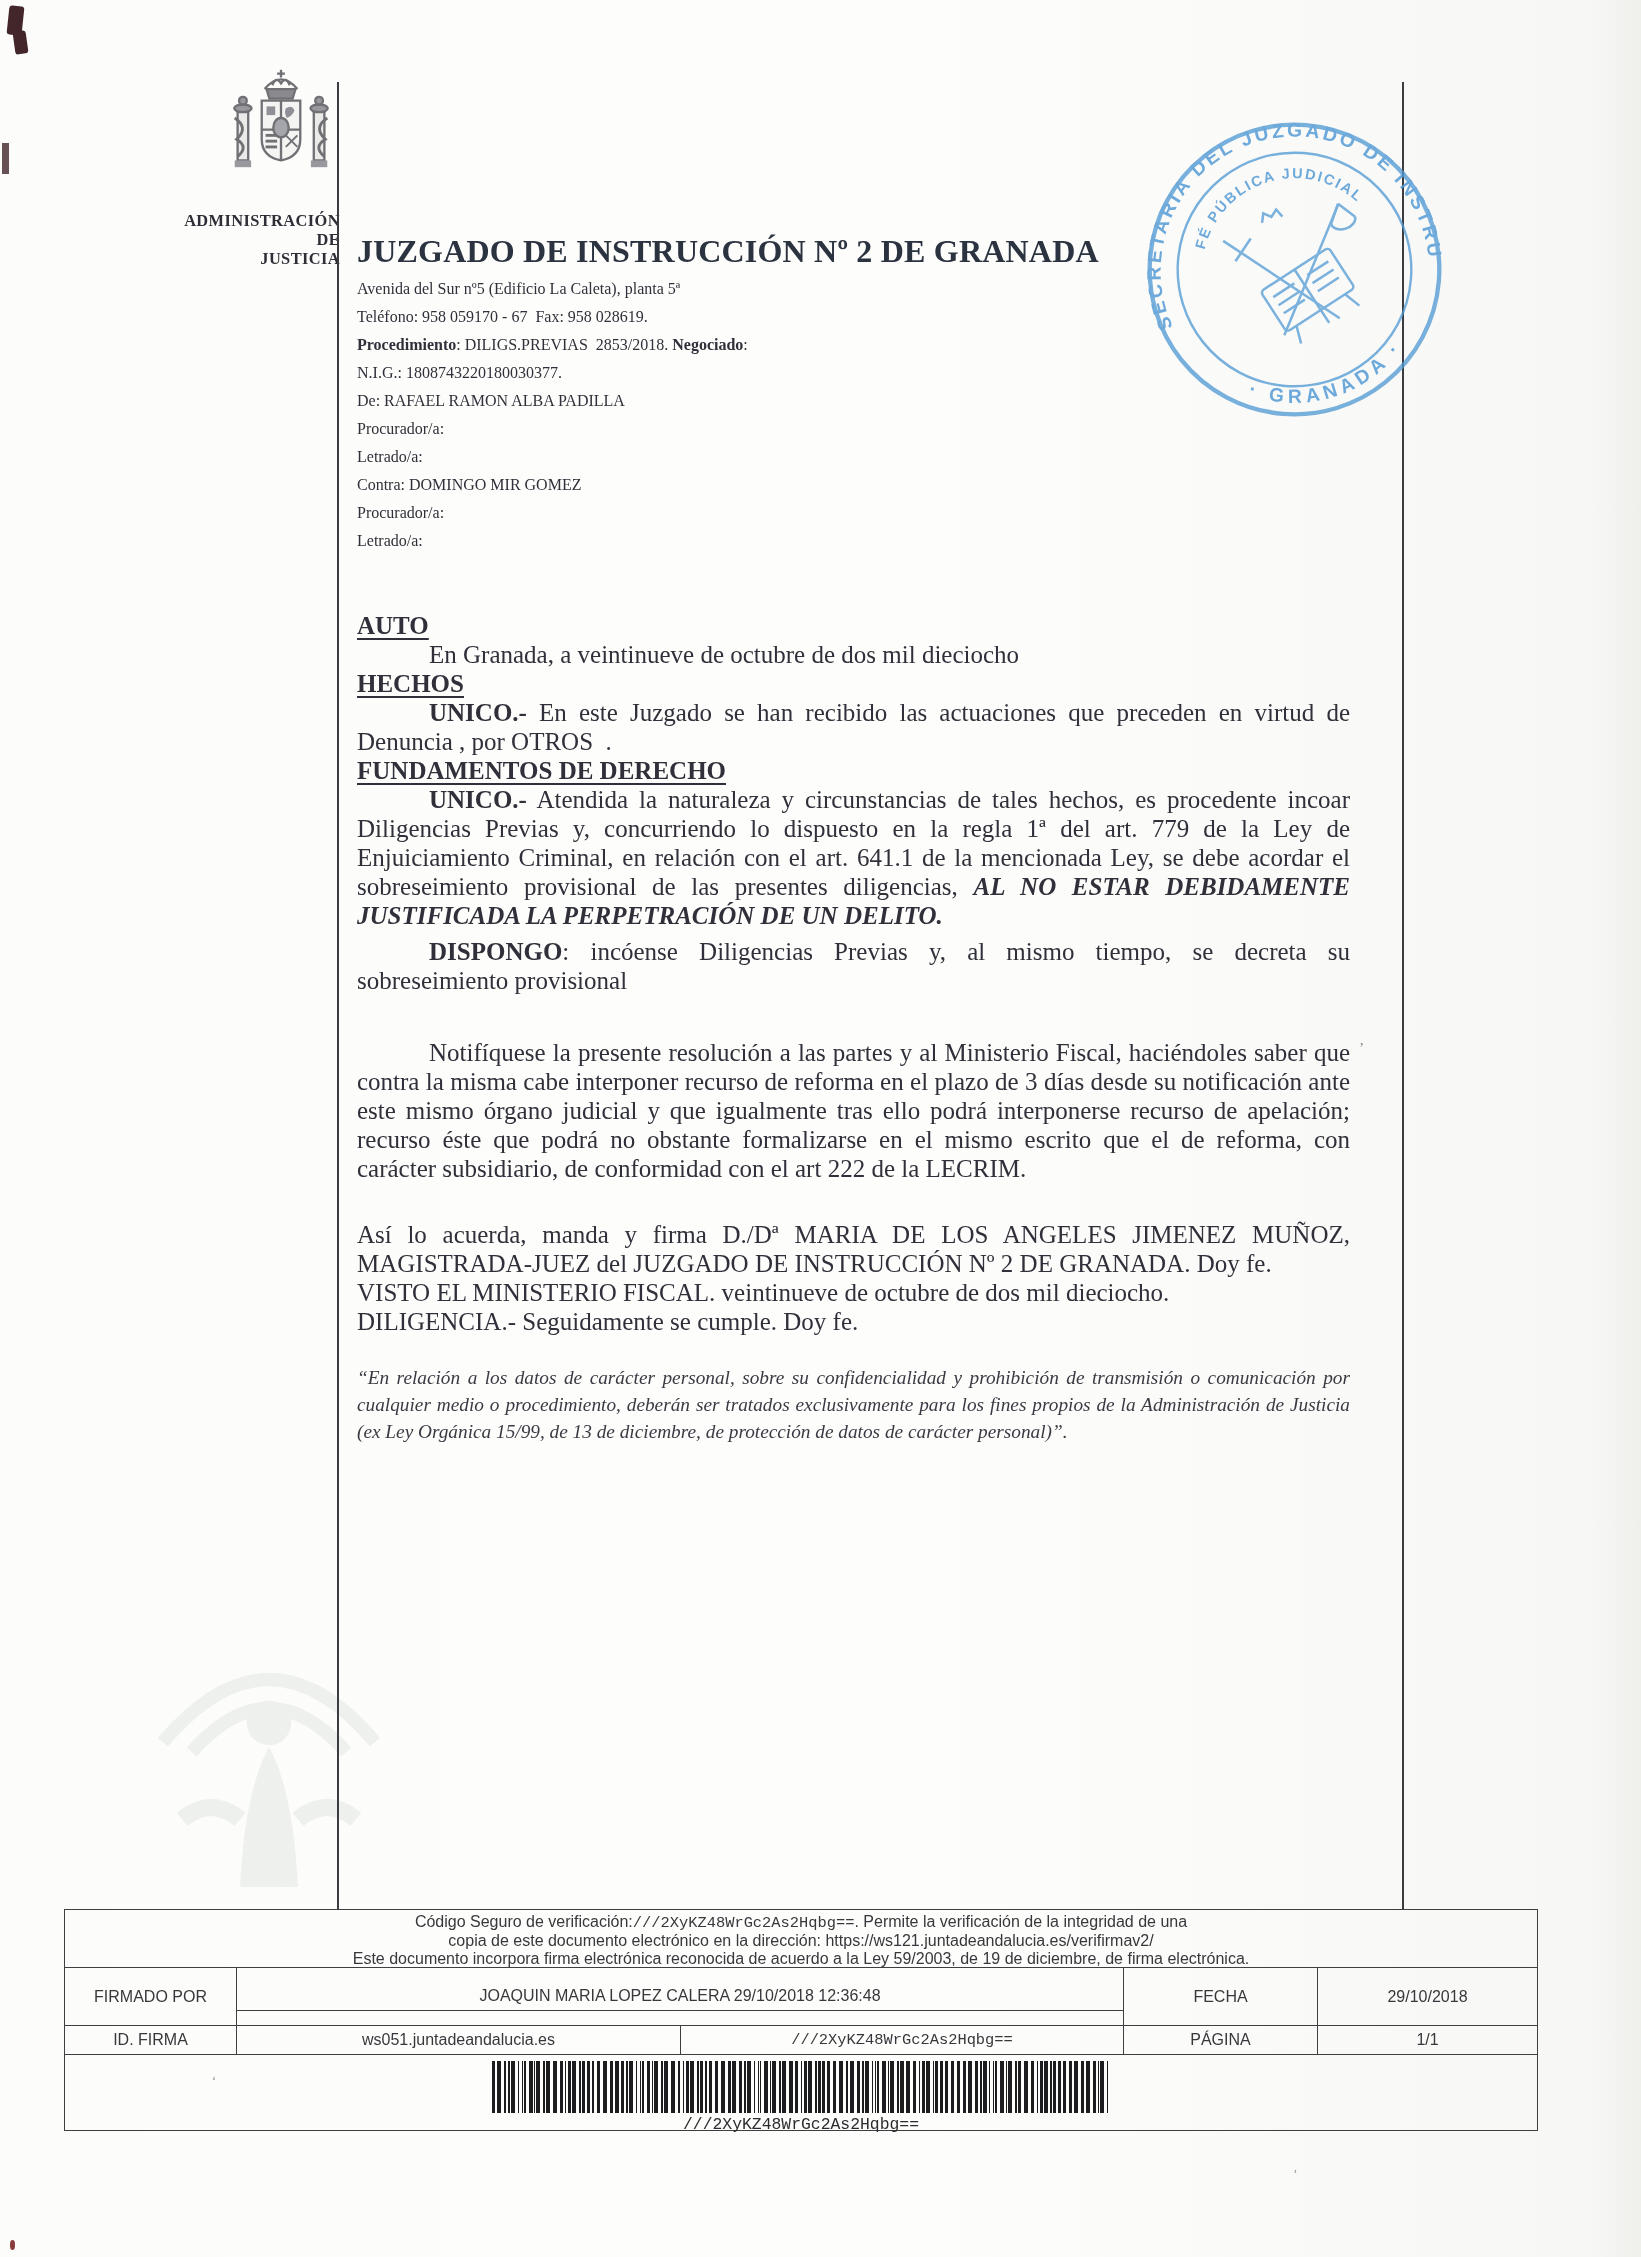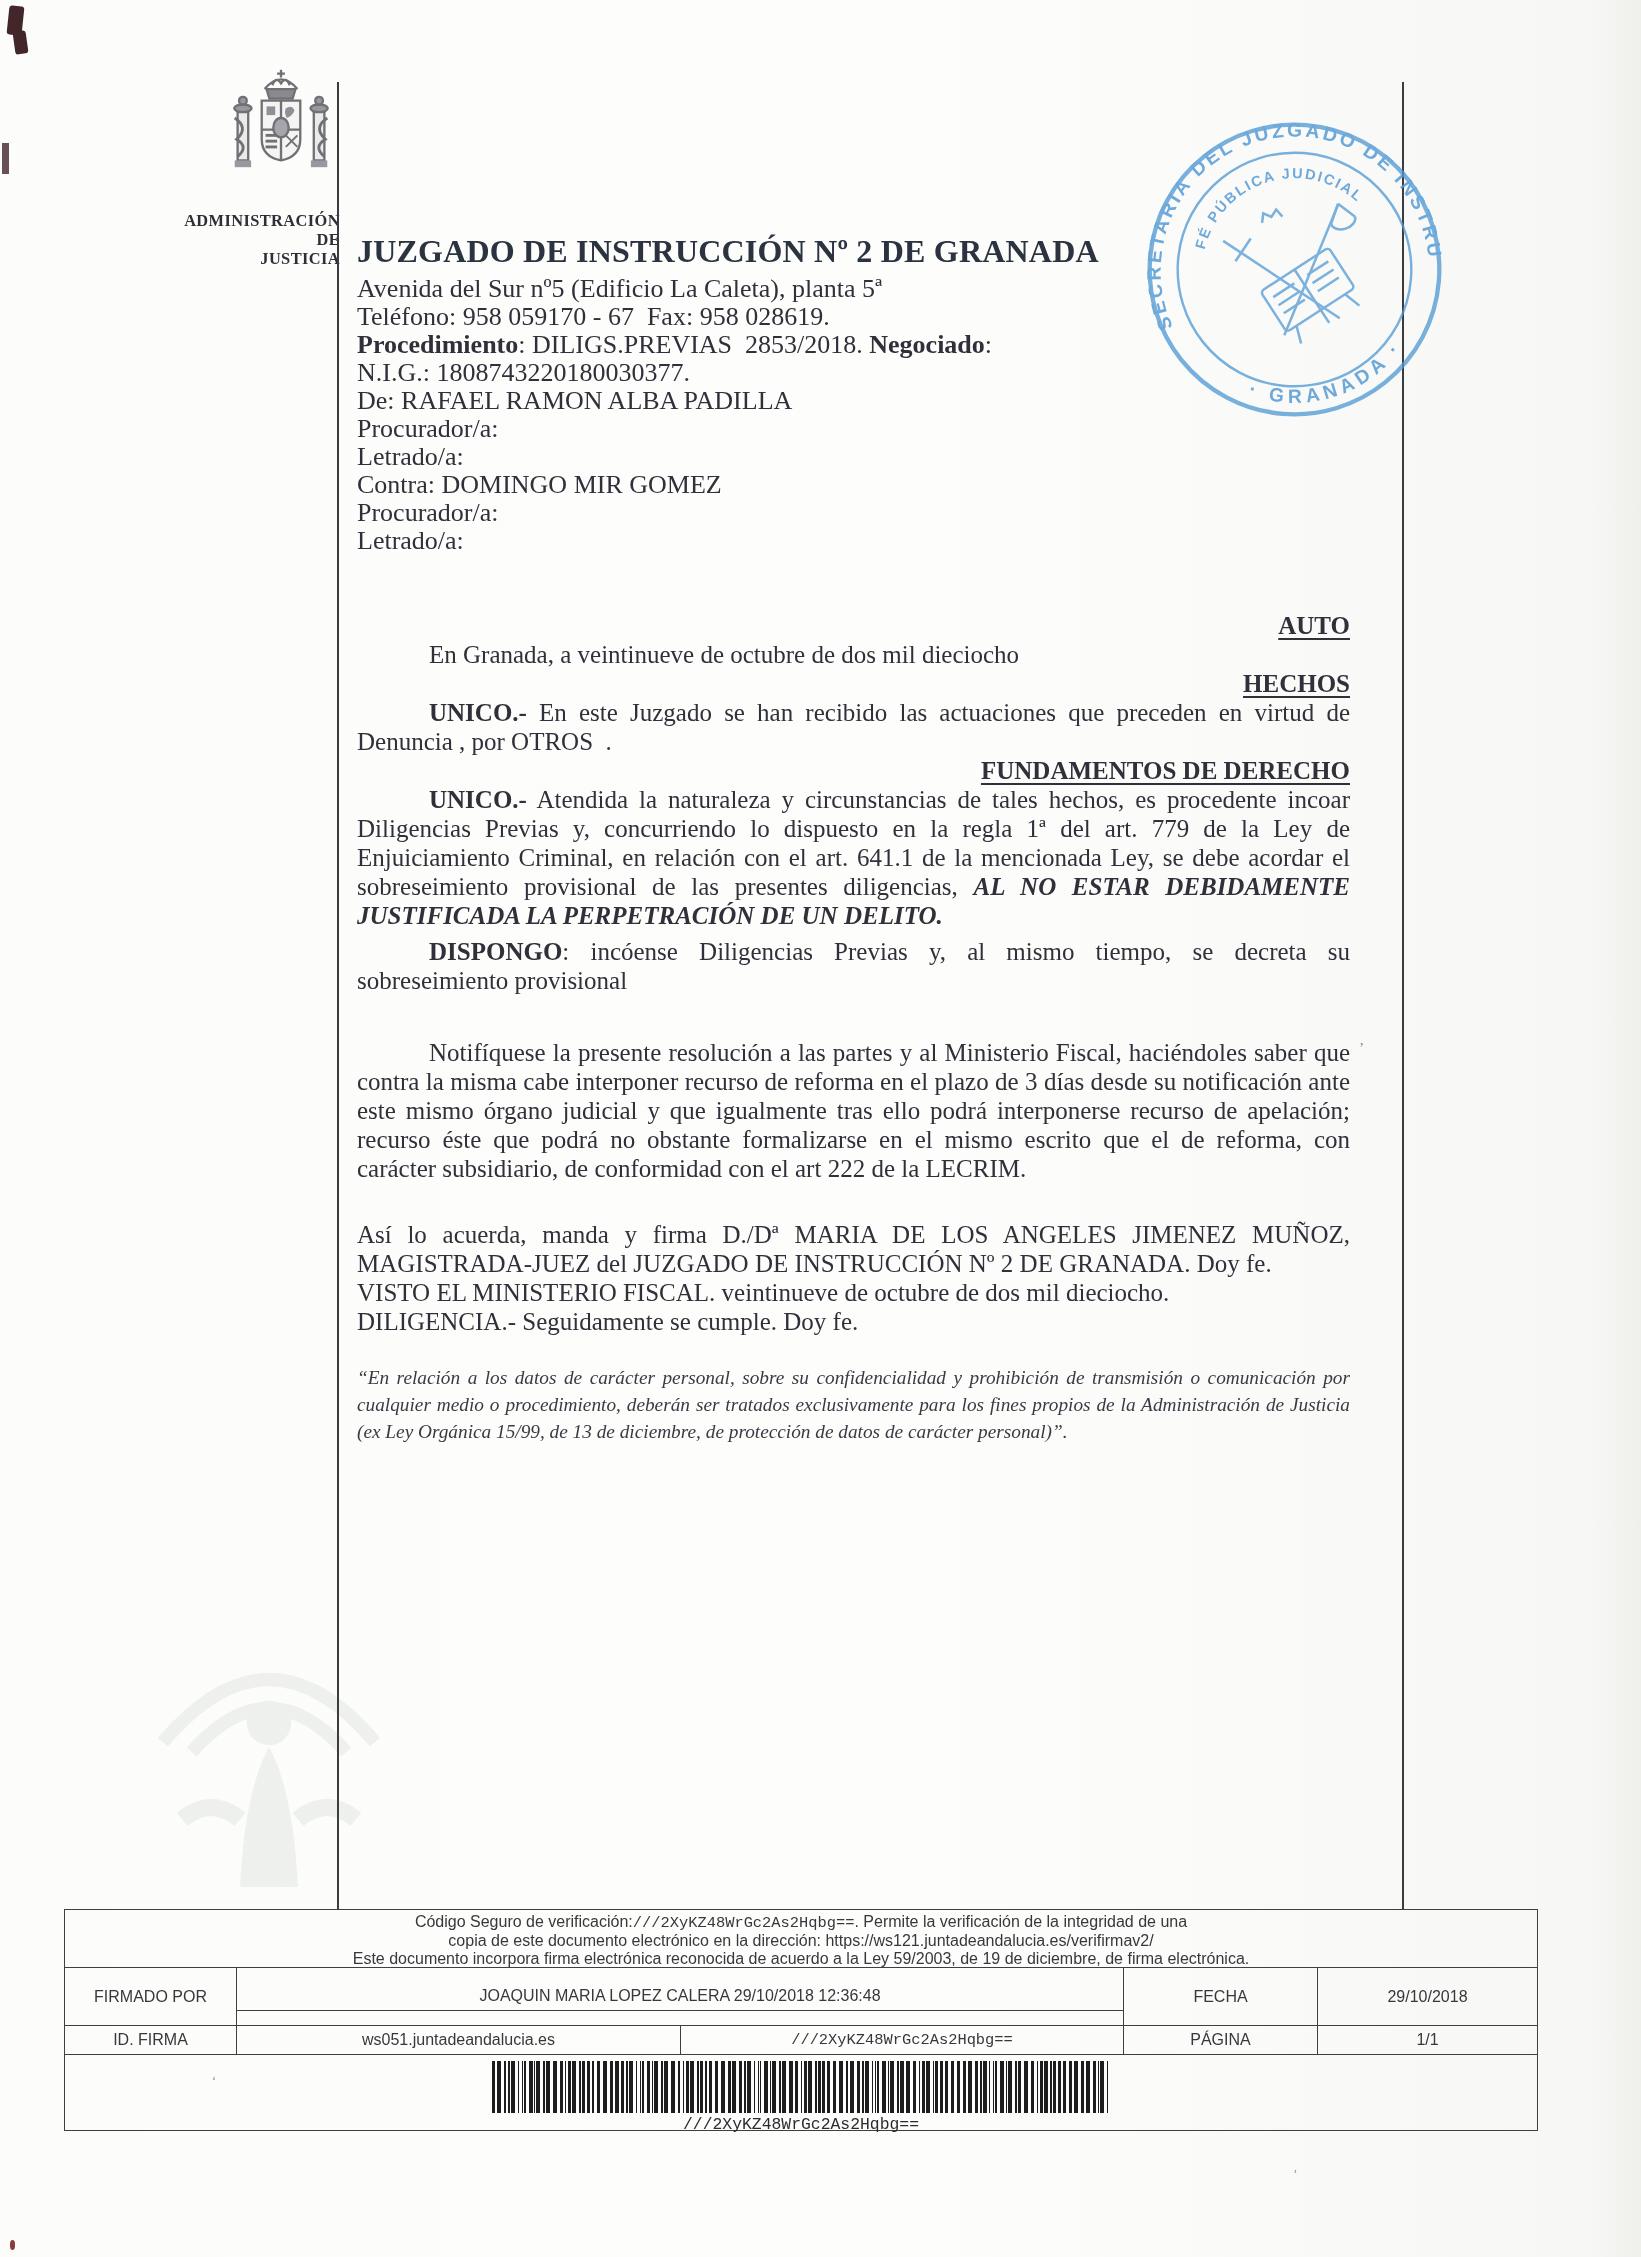--- a/index.html
+++ b/index.html
@@ -19,26 +19,26 @@
   .left-col{position:absolute;left:143px;top:64px;width:197px;text-align:right;}
   .coat{opacity:.88;}
   .admin-caption{margin-top:7.7px;font-weight:bold;font-size:16.4px;line-height:19.3px;color:#2e2e36;letter-spacing:0.4px;}
   
   .vrule{position:absolute;top:82px;height:1828px;width:1.9px;background:#3c3c40;}
   .vrule.left{left:337px;}
   .vrule.right{left:1402px;}
   
   .header-block{position:absolute;left:357px;top:233px;width:1038px;}
   .court-title{font-size:32px;font-weight:bold;color:#2b3340;letter-spacing:0.2px;margin:0 0 4.8px 0;}
-  .hline{font-size:26px;line-height:28px;white-space:pre-wrap;}
+  .hline{font-size:16px;line-height:28px;white-space:pre-wrap;}
   
   .stamp{position:absolute;left:1141px;top:116px;opacity:.82;transform:rotate(-17deg);}
   
   .body-block{position:absolute;left:357px;top:601px;width:993px;padding-top:9.7px;font-size:25px;line-height:29px;}
-  .heading{font-weight:bold;text-align:right;text-decoration:underline;text-underline-offset:3.9px;margin:0;}
+  .heading{font-weight:bold;text-align:left;text-decoration:underline;text-underline-offset:3.9px;margin:0;}
   .para{margin:0;text-align:justify;text-indent:72px;white-space:pre-wrap;}
   .para.noindent{text-indent:0;}
   .dateline{margin:0;text-indent:72px;}
   .mt8{margin-top:7.7px;} .mt45{margin-top:43px;} .mt30{margin-top:37px;}
   .disclaimer{margin:29px 0 0 0;font-style:italic;font-size:19.3px;line-height:26.6px;text-align:justify;color:#3a3a44;}
   
   .watermark{position:absolute;left:124px;top:1501px;opacity:.06;}
   
   .ftable{position:absolute;left:64px;top:1909px;width:1474px;border:1.9px solid #3f3f41;box-sizing:border-box;
           font-family:"Liberation Sans",sans-serif;font-size:16px;color:#38383c;background:transparent;}

